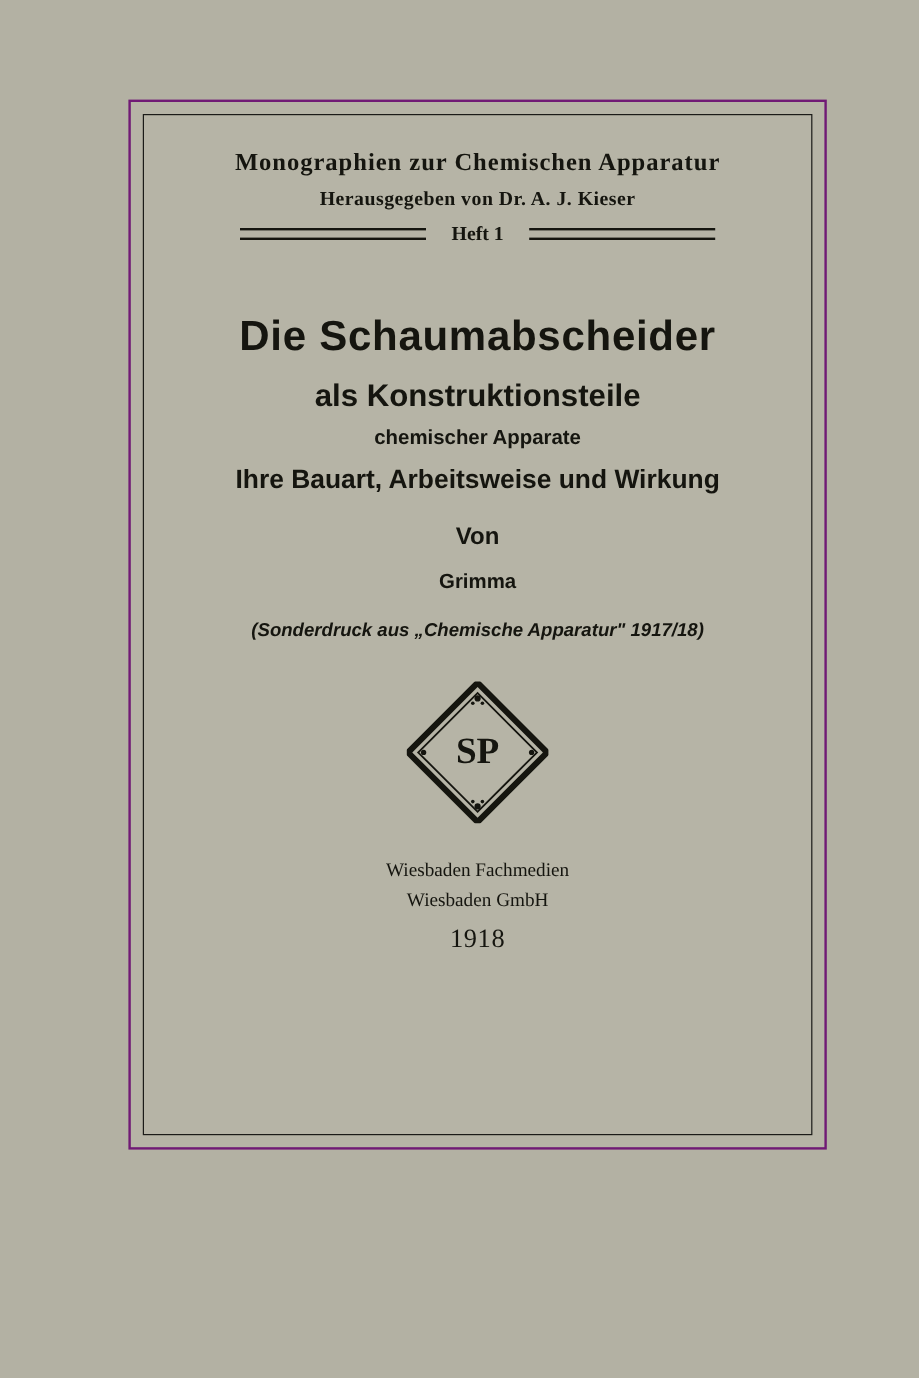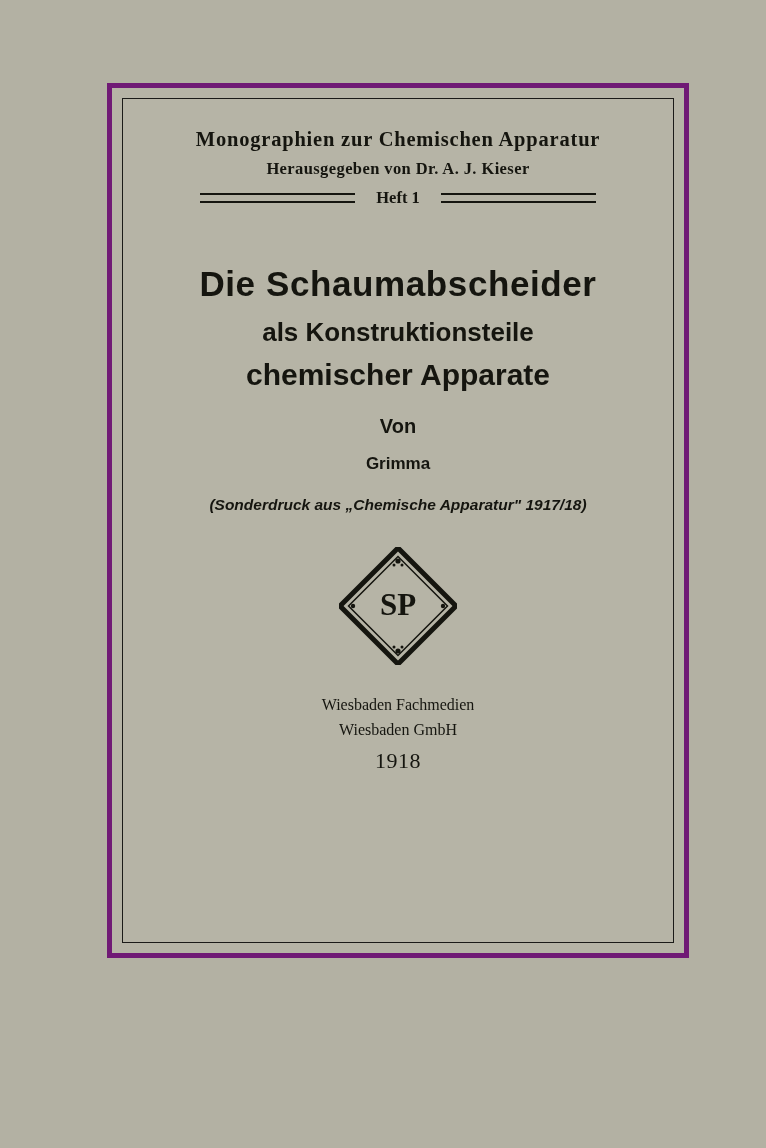--- a/index.html
+++ b/index.html
@@ -18,21 +18,21 @@
     width: 766px;
     height: 1148px;
     background: #b3b1a3;
   }
   .frame-outer {
     position: absolute;
     left: 107px;
     top: 83px;
     width: 582px;
     height: 875px;
-    border: 5px solid #701a75;
+    border: 2px solid #701a75;
     box-sizing: border-box;
     background: #b6b4a6;
   }
   .frame-inner {
     position: absolute;
     left: 10px;
     top: 10px;
     right: 10px;
     bottom: 10px;
     border: 1px solid #1b1b18;
@@ -95,21 +95,21 @@
     white-space: nowrap;
   }
   .sub1 {
     font-family: "Liberation Sans", sans-serif;
     font-size: 26px;
     font-weight: bold;
     margin-top: 13px;
   }
   .sub2 {
     font-family: "Liberation Sans", sans-serif;
-    font-size: 30px;
+    font-size: 17px;
     font-weight: bold;
     margin-top: 10px;
   }
   .sub3 {
     font-family: "Liberation Sans", sans-serif;
     font-size: 22px;
     font-weight: bold;
     margin-top: 12px;
   }
   .byword {
@@ -191,20 +191,21 @@
         <div class="issue-label">Heft 1</div>
         <div class="dbl-rule"></div>
       </div>
 
       <div class="main-title">Die Schaumabscheider</div>
 
       <div class="sub1">als Konstruktionsteile</div>
 
       <div class="sub2">chemischer Apparate</div>
 
+      <div class="sub3">Ihre Bauart, Arbeitsweise und Wirkung</div>
 
       <div class="byword">Von</div>
 
 
       <div class="place">Grimma</div>
 
 
       <div class="reprint">(Sonderdruck aus „Chemische Apparatur" 1917/18)</div>
 
       <div class="logo-wrap">

